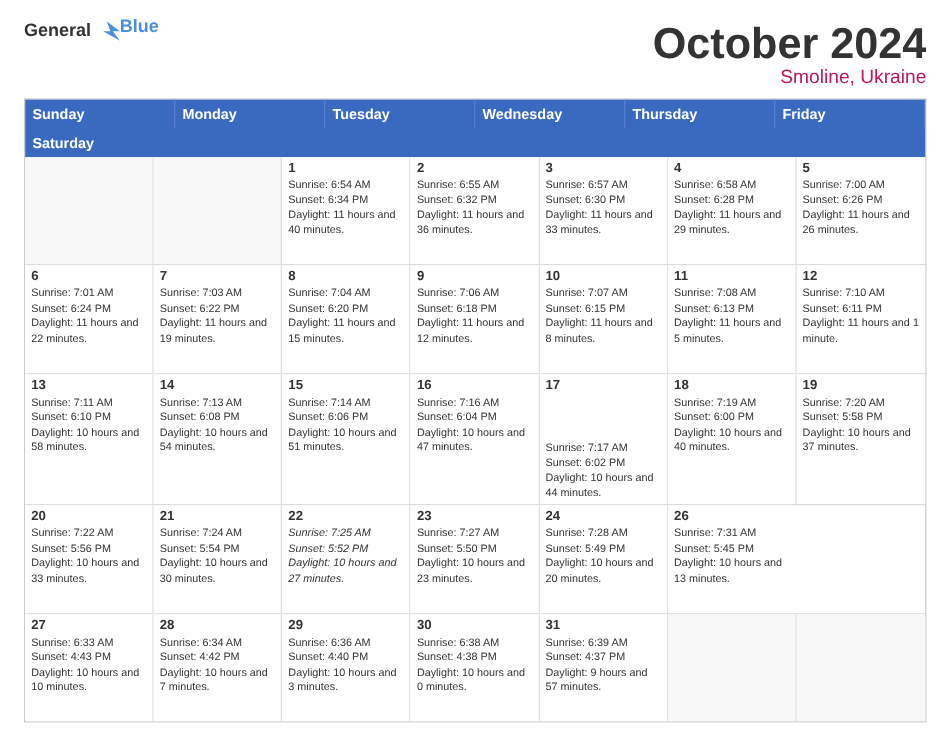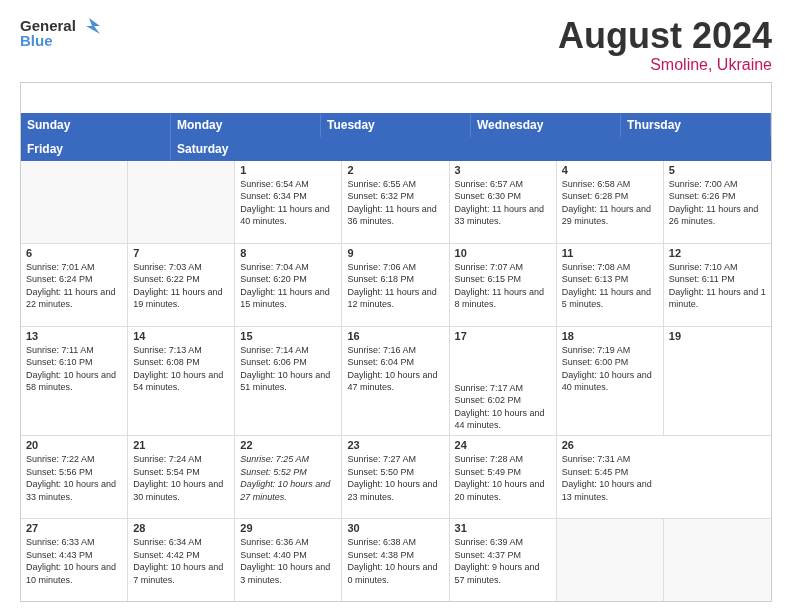--- a/index.html
+++ b/index.html
@@ -18,21 +18,21 @@
       flex-direction: column;
     }
     .header {
       display: flex;
       justify-content: space-between;
       align-items: flex-start;
       margin-bottom: 8px;
     }
     .logo-block {
       display: flex;
-      flex-direction: column;
+      flex-direction: row;
       align-items: flex-start;
     }
     .logo-row {
       display: flex;
       align-items: center;
     }
     .title-block {
       text-align: right;
     }
     .title-month {
@@ -46,23 +46,22 @@
       color: #be185d;
     }
     .calendar {
       flex: 1;
       display: flex;
       flex-direction: column;
       border: 1px solid #ccc;
     }
     .cal-header-row {
       display: grid;
-      grid-template-columns: repeat(5, 1fr);
+      grid-template-columns: repeat(6, 1fr);
       background: #3a6abf;
-      margin-top: 30px;
     }
     .cal-header-cell {
       padding: 5px 6px;
       color: #fff;
       font-size: 12px;
       font-weight: bold;
       border-right: 1px solid #5a7ecf;
       text-align: left;
     }
     .cal-header-cell:last-child {
@@ -117,21 +116,21 @@
     <div class="logo-block">
       <div class="logo-row">
         <span style="font-size:15px;font-weight:bold;color:#333;">General</span>
         <svg width="22" height="18" viewBox="0 0 22 18" style="margin-left:2px;">
           <polygon points="11,2 22,10 16,10 22,18 8,10 14,10" fill="#4a90d9"></polygon>
         </svg>
       </div>
       <span style="font-size:15px;font-weight:bold;color:#4a90d9;margin-top:-2px;">Blue</span>
     </div>
     <div class="title-block">
-      <div class="title-month">August 2024</div>
+      <div class="title-month">October 2024</div>
       <div class="title-location">Smoline, Ukraine</div>
     </div>
   </div>
 
   <div class="calendar">
     <div class="cal-header-row">
     <div class="cal-header-cell">Sunday</div>
         <div class="cal-header-cell">Monday</div>
         <div class="cal-header-cell">Tuesday</div>
         <div class="cal-header-cell">Wednesday</div>
@@ -250,20 +249,23 @@
 Daylight: 10 hours and 44 minutes.</div>
           </div>
           <div class="cal-cell">
             <span class="day-number">18</span>
             <div class="cell-info" style="white-space: pre-line;">Sunrise: 7:19 AM
 Sunset: 6:00 PM
 Daylight: 10 hours and 40 minutes.</div>
           </div>
           <div class="cal-cell">
             <span class="day-number">19</span>
+            <div class="cell-info" style="white-space: pre-line;">Sunrise: 7:20 AM
+Sunset: 5:58 PM
+Daylight: 10 hours and 37 minutes.</div>
           </div>
         </div>
         <div class="cal-row">
           <div class="cal-cell">
             <span class="day-number">20</span>
             <div class="cell-info" style="white-space: pre-line;">Sunrise: 7:22 AM
 Sunset: 5:56 PM
 Daylight: 10 hours and 33 minutes.</div>
           </div>
           <div class="cal-cell">

